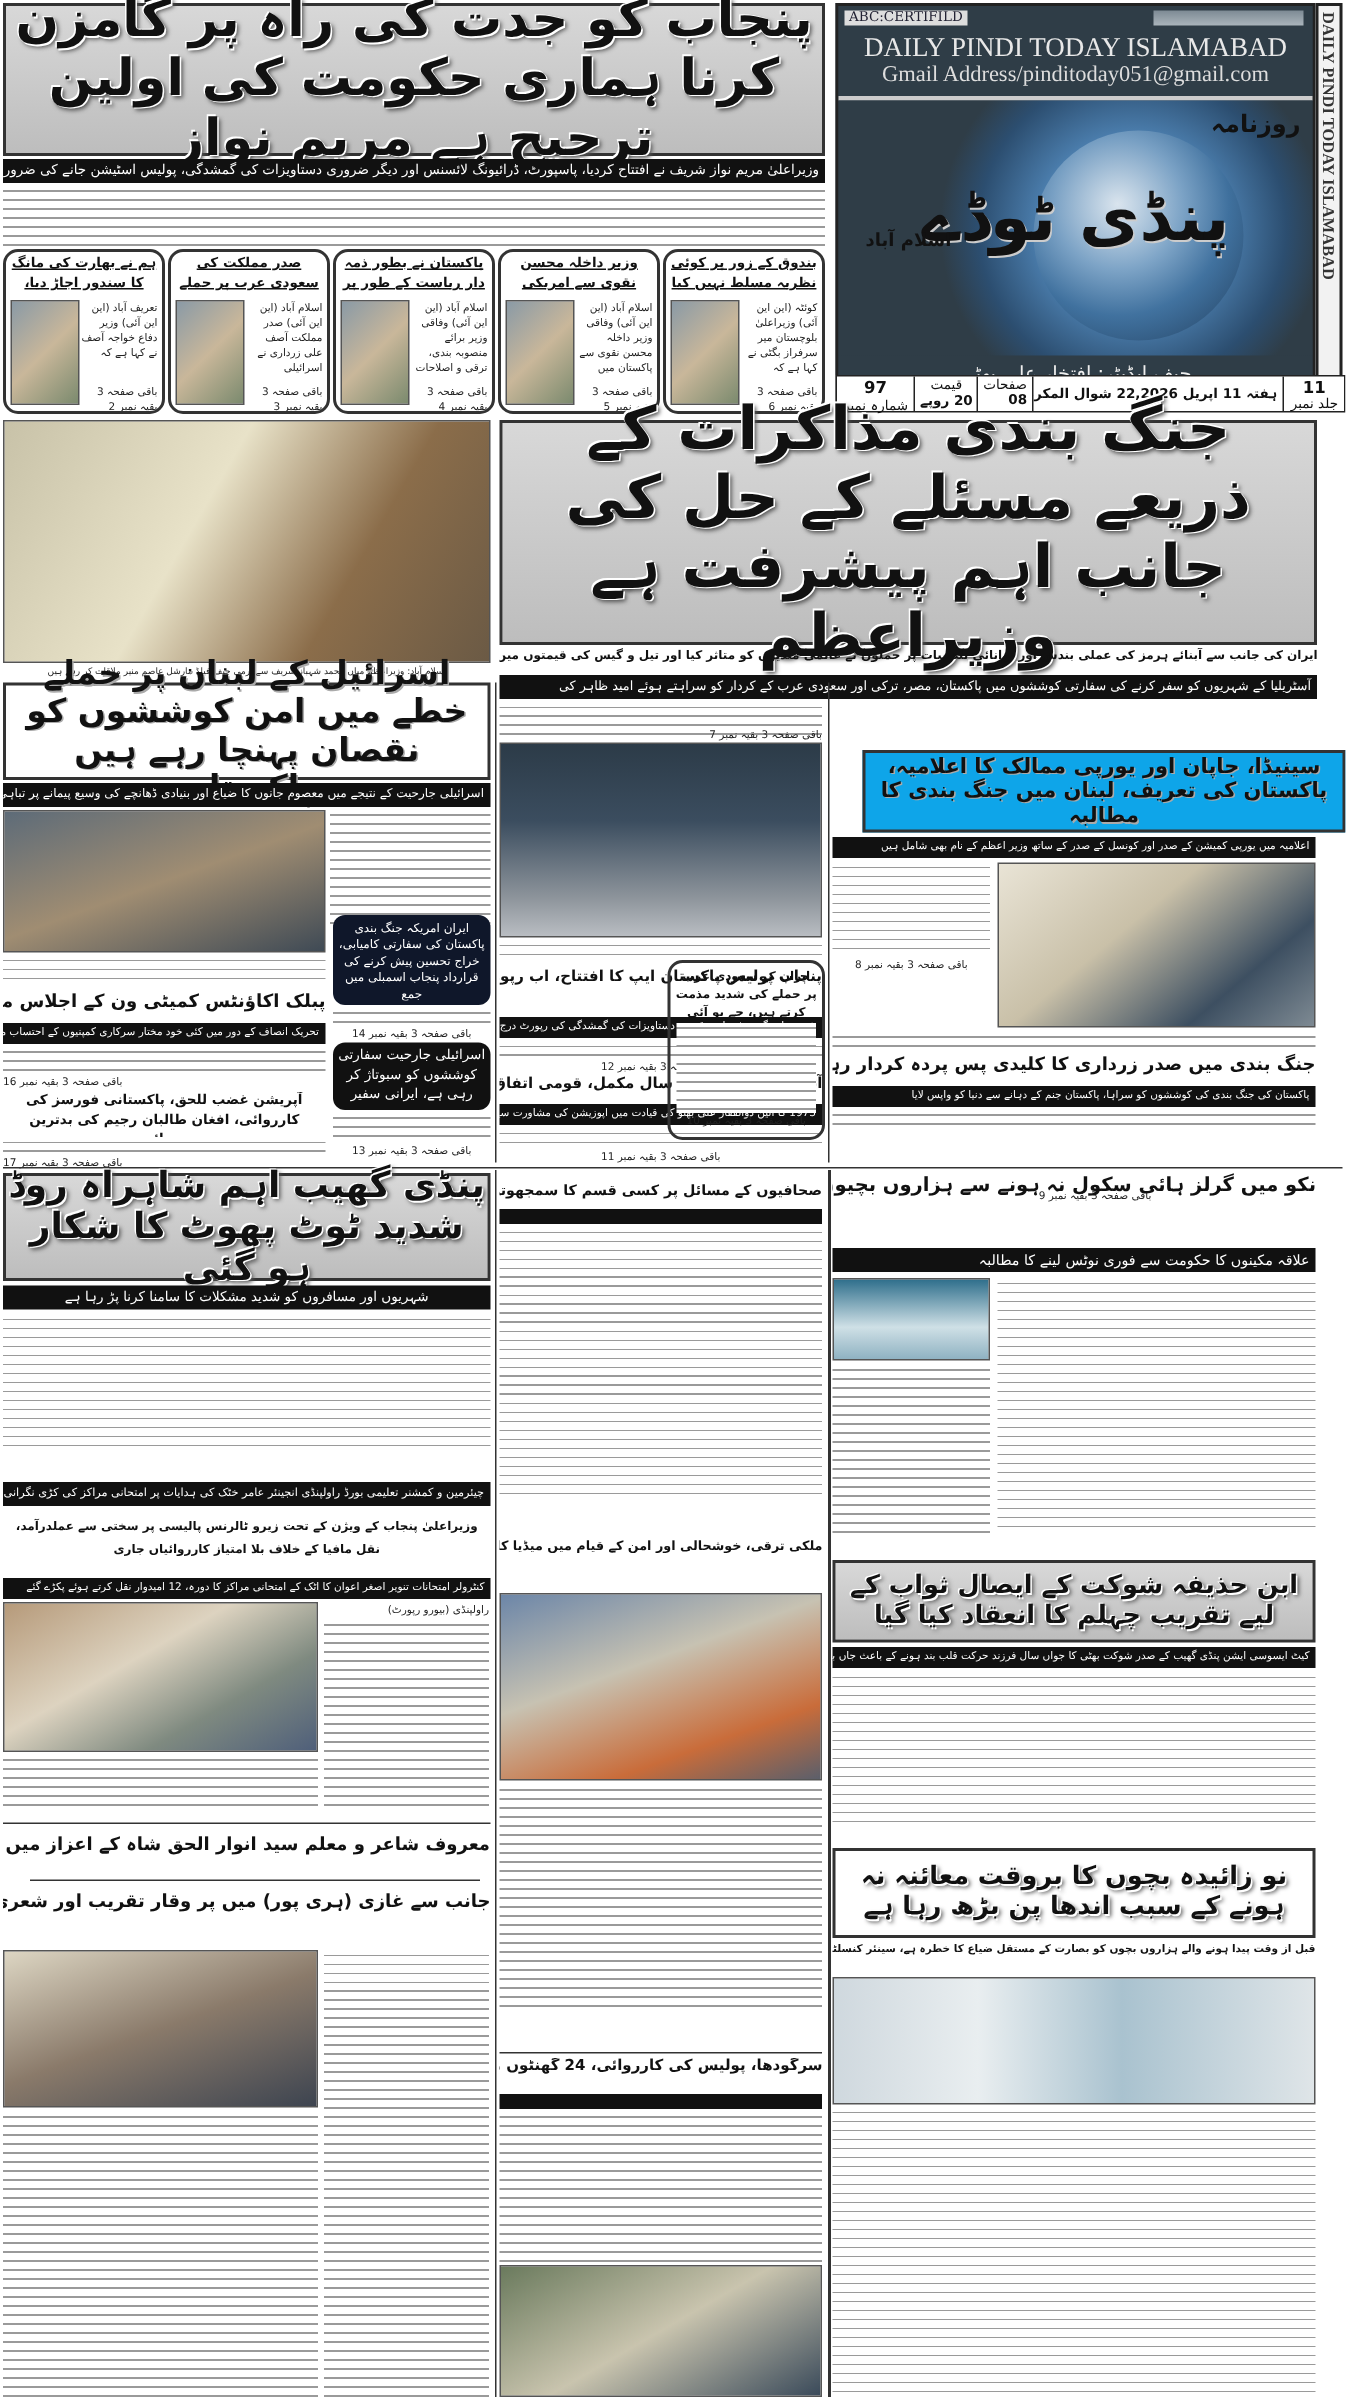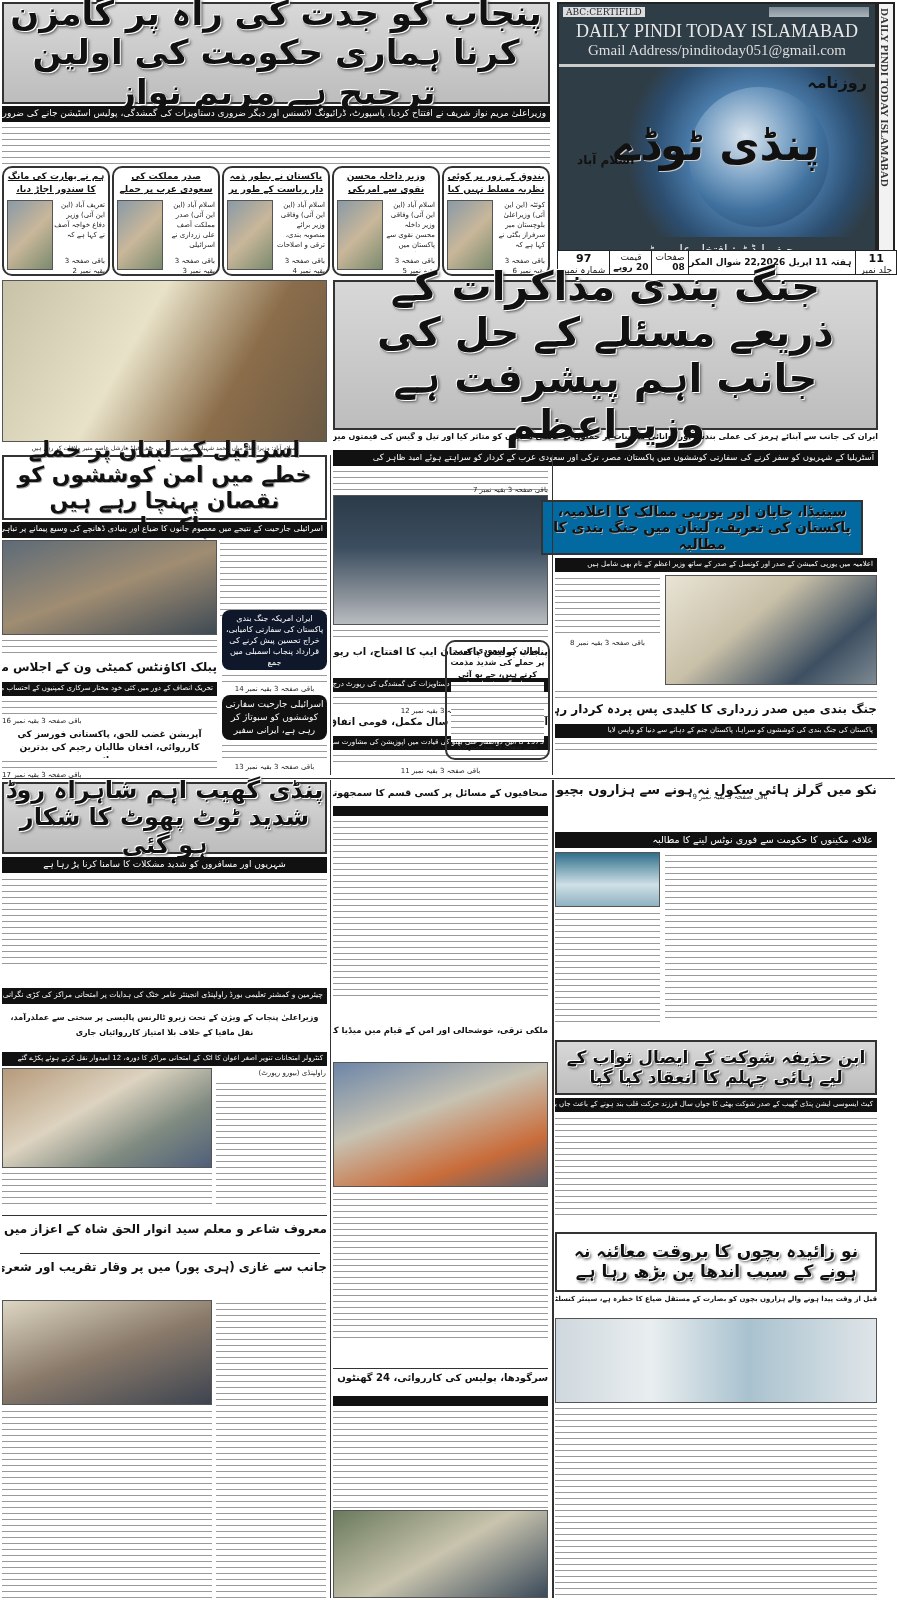--- a/index.html
+++ b/index.html
@@ -129,21 +129,21 @@
 <div class="abs blackbar" style="left:333px;top:736px;width:215px;height:14px;font-size:7px">1973 کا آئین ذوالفقار علی بھٹو کی قیادت میں اپوزیشن کی مشاورت سے تشکیل پایا</div>
 <div class="abs lines" style="left:333px;top:752px;width:215px;height:14px"></div>
 <div class="abs text" style="left:333px;top:766px;width:215px;text-align:center">باقی صفحہ 3 بقیہ نمبر 11</div>
 
 <div class="abs box" style="left:445px;top:640px;width:105px;height:120px;border-width:2px">
   <div class="urdu" style="font-size:8px;font-weight:bold;line-height:12px;text-align:center;padding:3px;height:40px;overflow:hidden">ایران کے سعودی عرب پر حملے کی شدید مذمت کرتے ہیں، جے یو آئی</div>
   <div class="lines" style="height:60px;margin:0 4px"></div>
   <div class="text" style="text-align:center">باقی صفحہ 3 بقیہ نمبر 10</div>
 </div>
 
-<div class="abs banner urdu" style="left:541px;top:500px;width:322px;height:55px;font-size:14px;background:#0369a1;text-shadow:1px 1px 0 #aaa">سینیڈا، جاپان اور یورپی ممالک کا اعلامیہ، پاکستان کی تعریف، لبنان میں جنگ بندی کا مطالبہ</div>
+<div class="abs banner urdu" style="left:575px;top:500px;width:322px;height:55px;font-size:14px;background:#0ea5e9;text-shadow:1px 1px 0 #aaa">سینیڈا، جاپان اور یورپی ممالک کا اعلامیہ، پاکستان کی تعریف، لبنان میں جنگ بندی کا مطالبہ</div>
 <div class="abs blackbar" style="left:555px;top:558px;width:322px;height:14px;font-size:7px">اعلامیہ میں یورپی کمیشن کے صدر اور کونسل کے صدر کے ساتھ وزیر اعظم کے نام بھی شامل ہیں</div>
 <div class="abs lines" style="left:555px;top:575px;width:105px;height:62px"></div>
 <div class="abs text" style="left:555px;top:638px;width:105px;text-align:center">باقی صفحہ 3 بقیہ نمبر 8</div>
 <div class="abs photo" style="left:665px;top:575px;width:212px;height:110px;background:linear-gradient(140deg,#e9e4d6,#c9c0a8 40%,#3d4f61 75%,#7e8a93)"></div>
 <div class="abs lines" style="left:555px;top:688px;width:322px;height:12px"></div>
 <div class="abs subhead" style="left:555px;top:702px;width:322px;height:20px;font-size:12px">جنگ بندی میں صدر زرداری کا کلیدی پس پردہ کردار رہا: شیری رحمن</div>
 <div class="abs blackbar" style="left:555px;top:724px;width:322px;height:14px;font-size:7px">پاکستان کی جنگ بندی کی کوششوں کو سراہا، پاکستان جنم کے دہانے سے دنیا کو واپس لایا</div>
 <div class="abs lines" style="left:555px;top:740px;width:322px;height:14px"></div>
 <div class="abs text" style="left:680px;top:792px;width:100px;text-align:center">باقی صفحہ 3 بقیہ نمبر 9</div>
 
@@ -168,21 +168,21 @@
 <div class="abs subhead" style="left:333px;top:1025px;width:215px;height:18px;font-size:8.5px">ملکی ترقی، خوشحالی اور امن کے قیام میں میڈیا کا بنیادی کردار ہے، مظہر عباس</div>
 <div class="abs photo" style="left:333px;top:1062px;width:215px;height:125px;background:linear-gradient(160deg,#6c86a8,#c7c2b2 40%,#c96c3a 75%,#5b5f6b)"></div>
 <div class="abs lines" style="left:333px;top:1190px;width:215px;height:150px"></div>
 
 <div class="abs subhead" style="left:555px;top:782px;width:322px;height:40px;font-size:13px">نکو میں گرلز ہائی سکول نہ ہونے سے ہزاروں بچیوں کا مستقبل خطرے میں</div>
 <div class="abs blackbar" style="left:555px;top:832px;width:322px;height:16px;font-size:9.5px">علاقہ مکینوں کا حکومت سے فوری نوٹس لینے کا مطالبہ</div>
 <div class="abs photo" style="left:555px;top:852px;width:105px;height:55px;background:linear-gradient(#2f6f8c,#cfe0e6 60%,#8fb2c2)"></div>
 <div class="abs lines" style="left:665px;top:852px;width:212px;height:170px"></div>
 <div class="abs lines" style="left:555px;top:910px;width:105px;height:112px"></div>
 
-<div class="abs banner urdu" style="left:555px;top:1040px;width:322px;height:55px;font-size:17px">ابن حذیفہ شوکت کے ایصال ثواب کے لیے ہائی چہلم کا انعقاد کیا گیا</div>
+<div class="abs banner urdu" style="left:555px;top:1040px;width:322px;height:55px;font-size:17px">ابن حذیفہ شوکت کے ایصال ثواب کے لیے تقریب چہلم کا انعقاد کیا گیا</div>
 <div class="abs blackbar" style="left:555px;top:1098px;width:322px;height:14px;font-size:7px">کیٹ ایسوسی ایشن پنڈی گھیب کے صدر شوکت بھٹی کا جواں سال فرزند حرکت قلب بند ہونے کے باعث جاں بحق ہو گیا تھا</div>
 <div class="abs lines" style="left:555px;top:1115px;width:322px;height:100px"></div>
 
 <div class="abs banner urdu" style="left:555px;top:1232px;width:322px;height:60px;font-size:17px;background:#fff">نو زائیدہ بچوں کا بروقت معائنہ نہ ہونے کے سبب اندھا پن بڑھ رہا ہے</div>
 <div class="abs urdu" style="left:555px;top:1295px;width:322px;height:14px;font-size:7px;font-weight:bold;white-space:nowrap;overflow:hidden">قبل از وقت پیدا ہونے والے ہزاروں بچوں کو بصارت کے مستقل ضیاع کا خطرہ ہے، سینئر کنسلٹنٹ ڈاکٹر</div>
 <div class="abs photo" style="left:555px;top:1318px;width:322px;height:85px;background:linear-gradient(90deg,#cfd8de,#e9eef0 30%,#a9c2cf 60%,#dfe5e8)"></div>
 <div class="abs lines" style="left:555px;top:1405px;width:322px;height:193px"></div>
 
 <div class="abs rule" style="left:2px;top:1215px;width:325px"></div>
 <div class="abs subhead" style="left:2px;top:1222px;width:325px;height:26px;font-size:12px">معروف شاعر و معلم سید انوار الحق شاہ کے اعزاز میں عاصم نواز خان کی</div>

